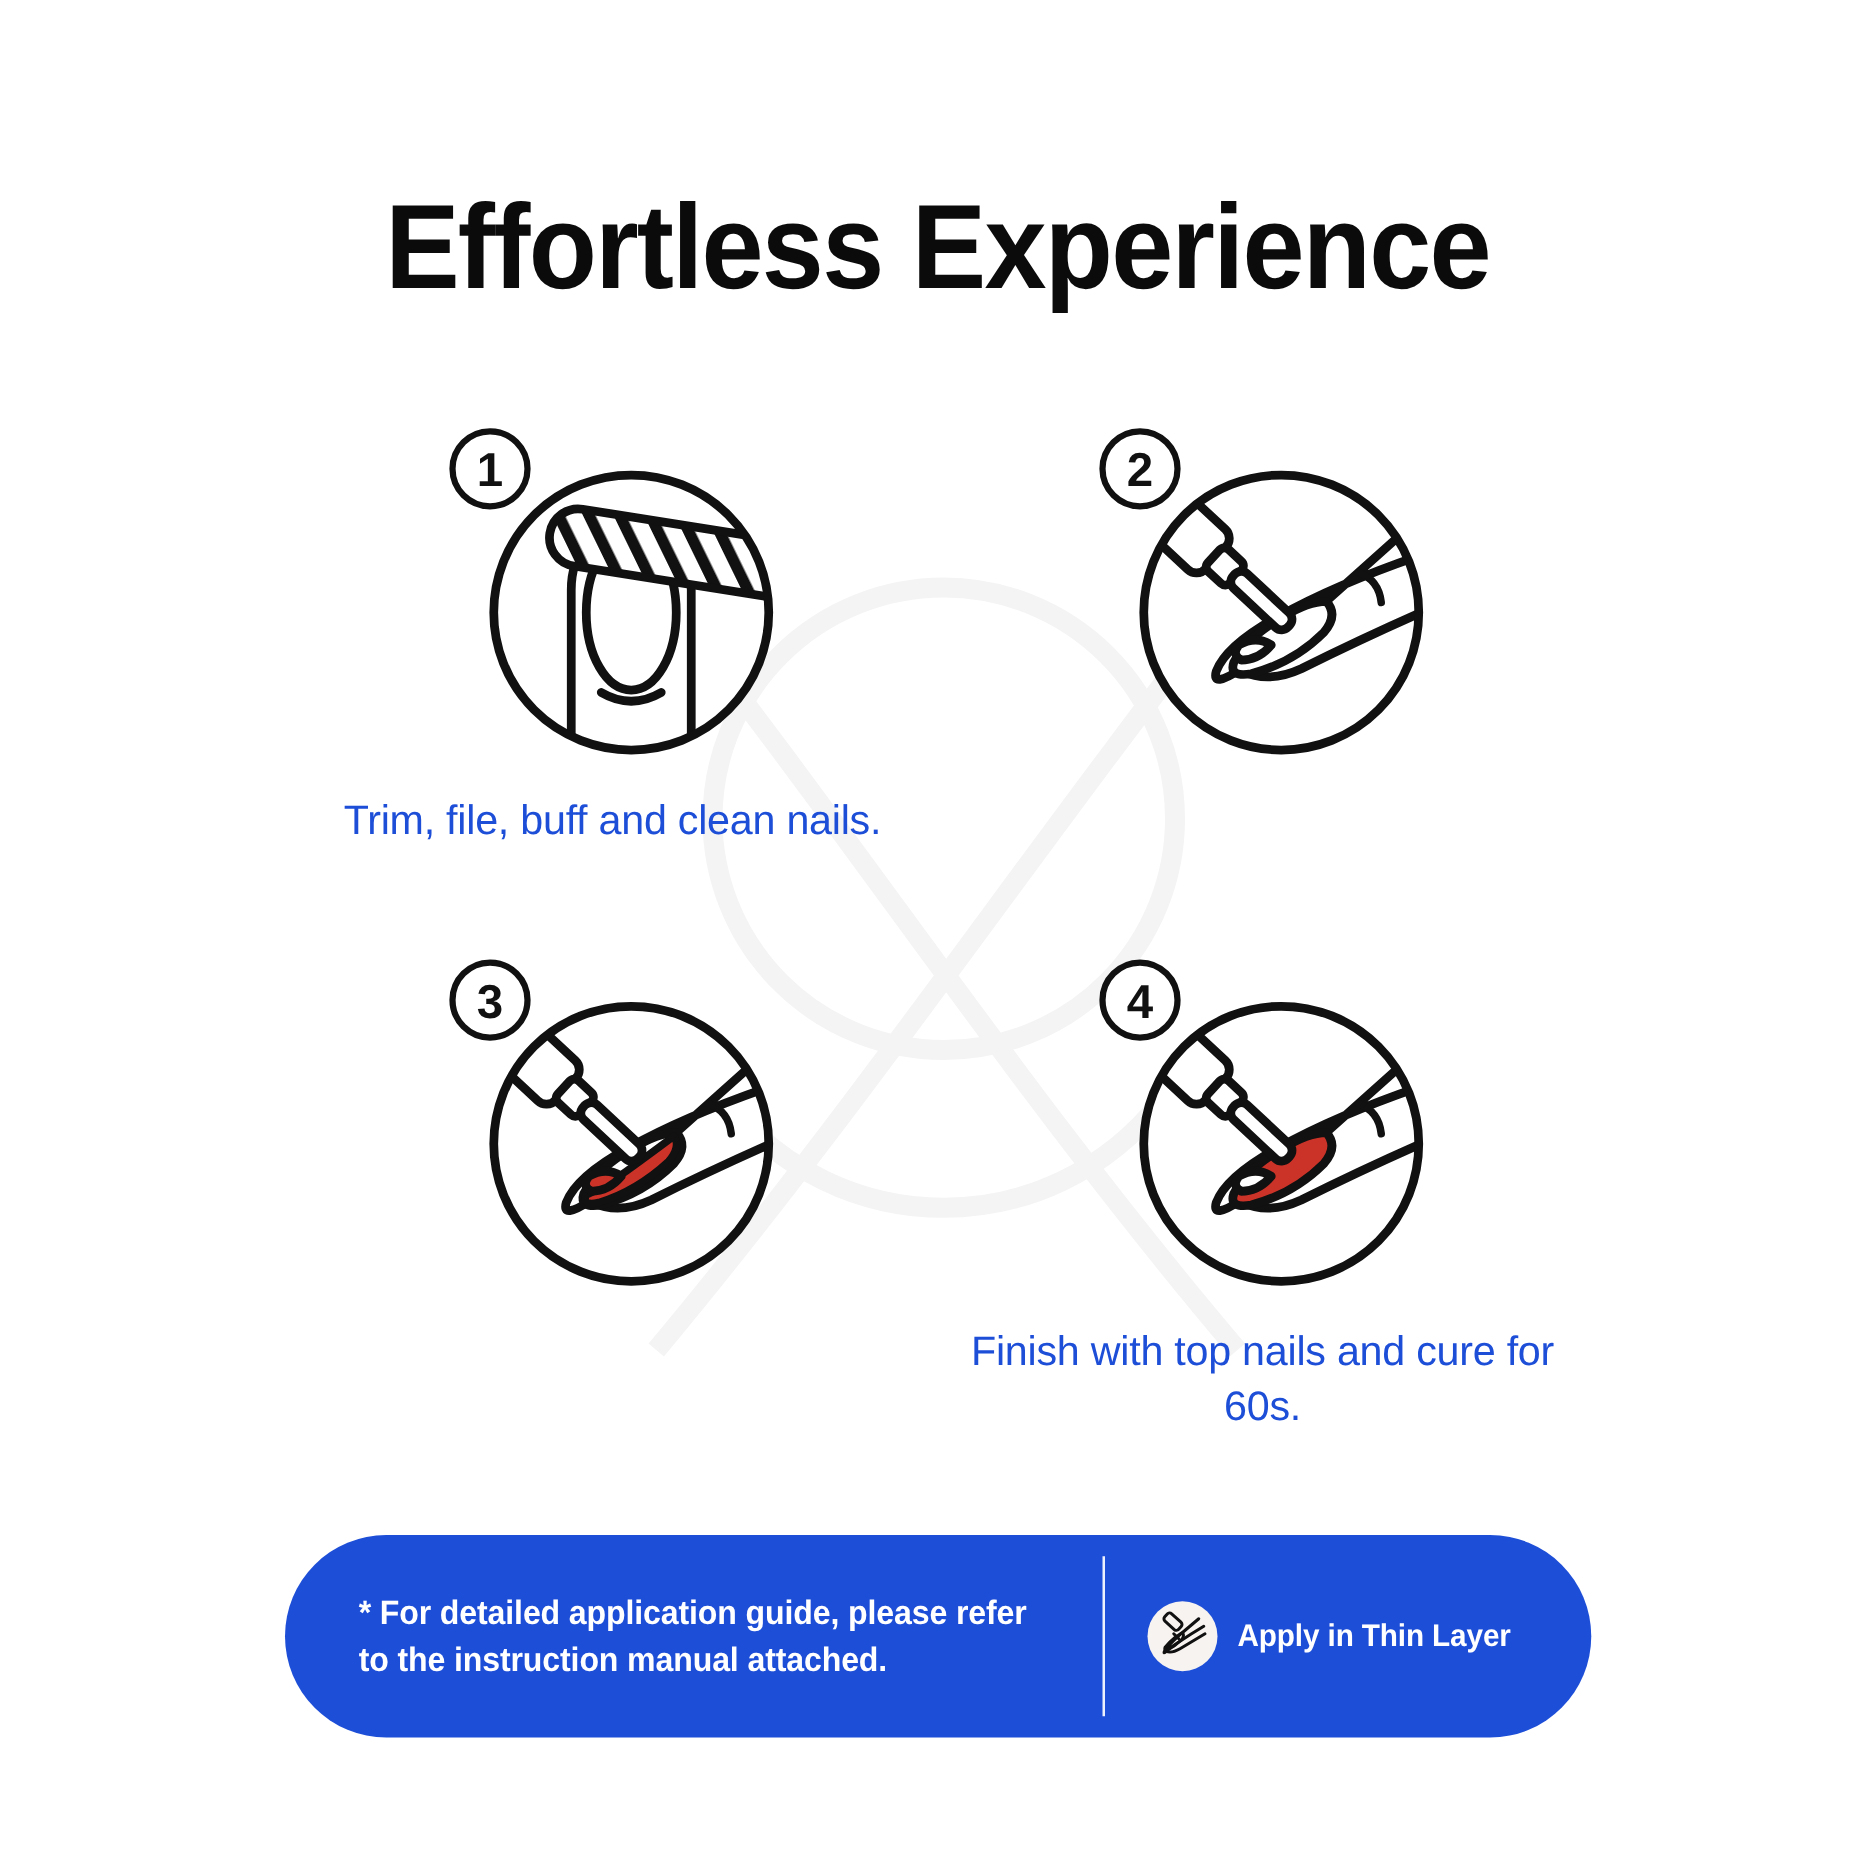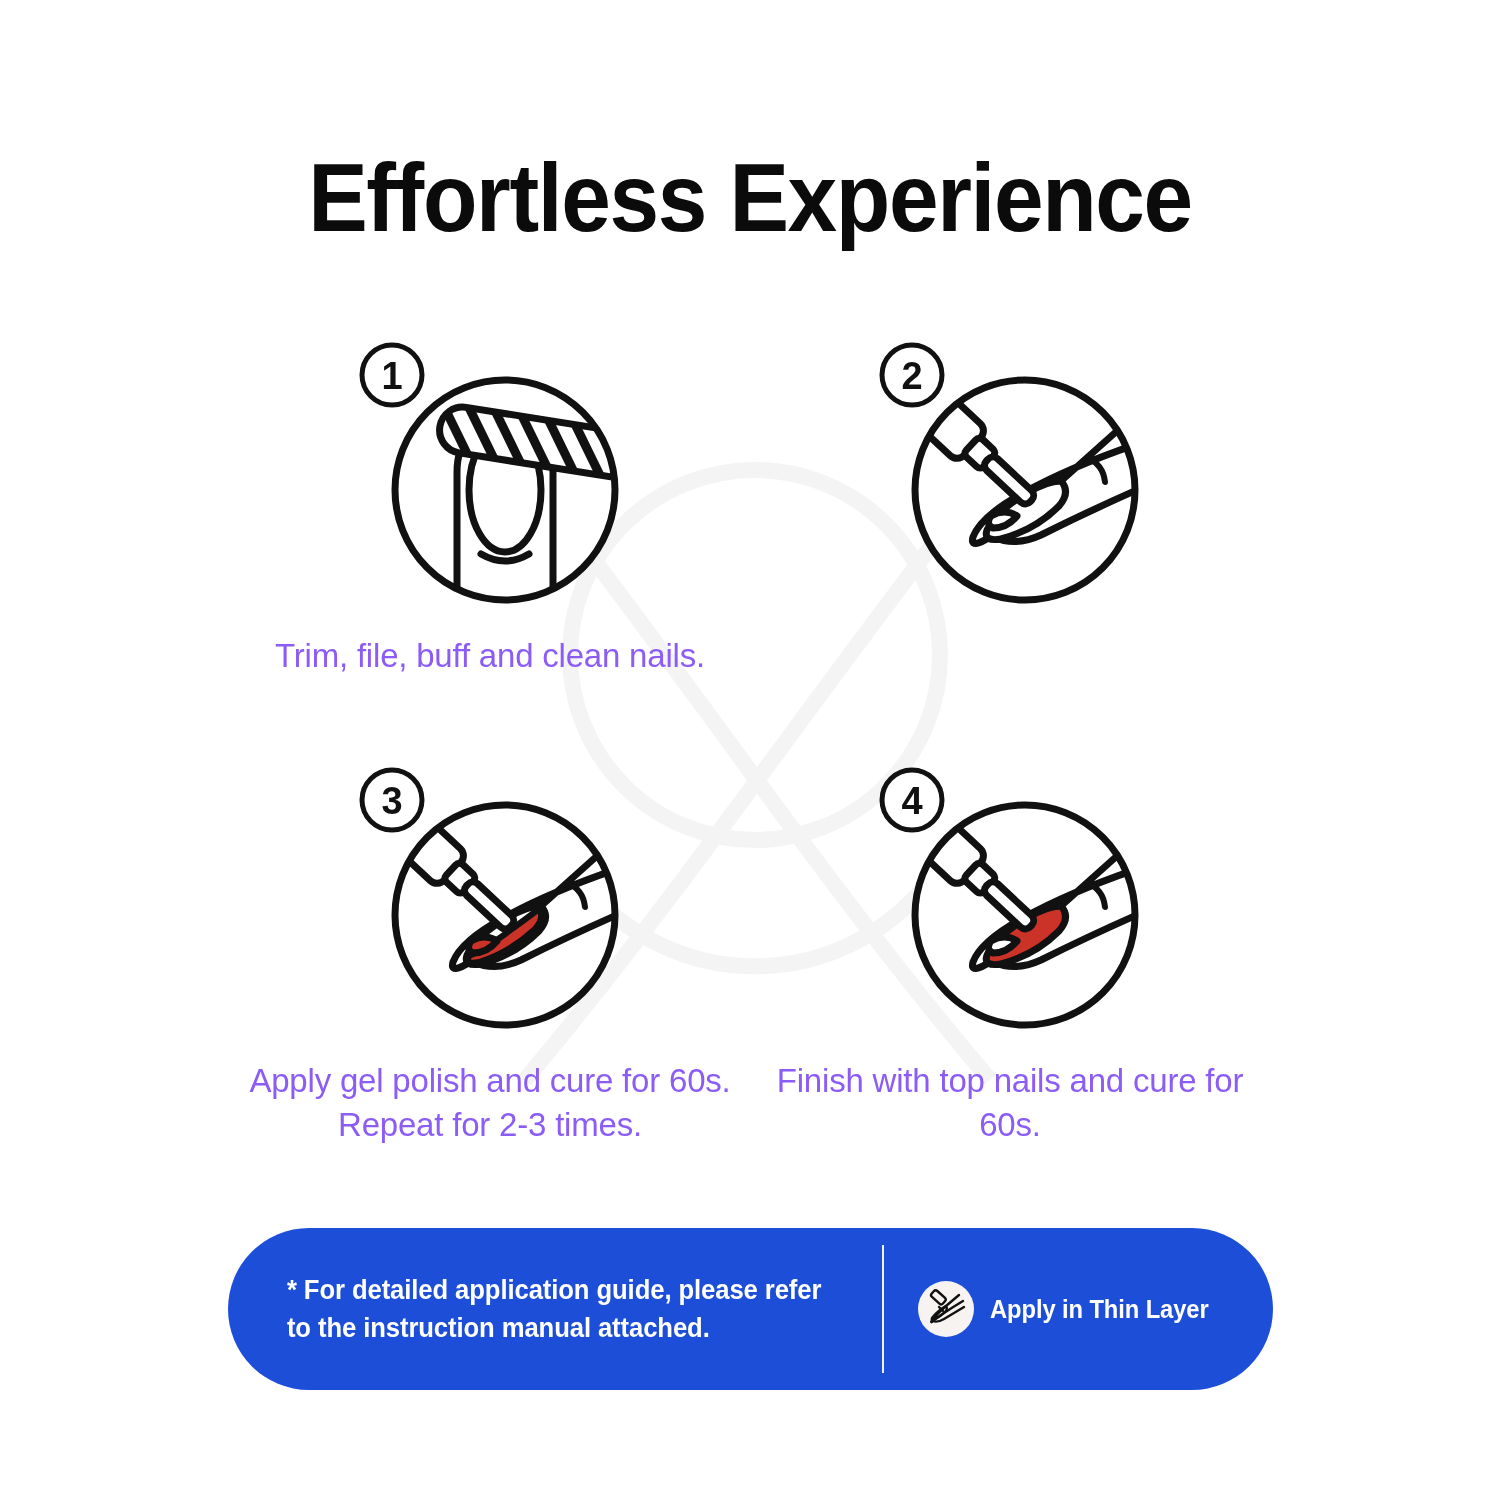--- a/index.html
+++ b/index.html
@@ -61,21 +61,21 @@
     margin:0 auto;
   }
   .art-wrap svg{ display:block; width:290px; height:290px; }
 
   .caption{
     margin-top:14px;
     text-align:center;
     font-size:33px;
     line-height:1.33;
     font-weight:400;
-    color:#8b5cf6;
+    color:#1d4ed8;
     letter-spacing:-0.2px;
     padding:0 18px;
   }
 
   
   .banner{
     position:absolute;
     left:228px; top:1228px;
     width:1045px; height:162px;
     background:#1d4ed8;
@@ -240,21 +240,20 @@
             <rect x="112" y="88" width="24" height="24" rx="5" fill="#ffffff" stroke="#111111" stroke-width="7"></rect>
             <rect x="134" y="92" width="60" height="16" rx="7" fill="#ffffff" stroke="#111111" stroke-width="7"></rect>
           </g>
           <path d="M126 186 Q140 178 152 186 Q142 198 128 198 Q120 194 126 186 Z" fill="#CC3328" stroke="#111111" stroke-width="7" stroke-linejoin="round"></path>
         </g>
         <circle cx="160" cy="160" r="110" fill="none" stroke="#111111" stroke-width="7"></circle>
         <circle cx="47" cy="45" r="30" fill="#ffffff" stroke="#111111" stroke-width="5"></circle>
         <text x="47" y="59" text-anchor="middle" font-family="Liberation Sans, sans-serif" font-size="38" font-weight="800" fill="#111111">3</text>
       </svg>
     </div>
-    <div class="caption">Apply gel polish and cure for 60s. Repeat for 2-3 times.</div>
   </div>
 
   <div class="step step-col-b step-row-2">
     <div class="art-wrap">
       <svg viewBox="0 0 290 290" xmlns="http://www.w3.org/2000/svg">
         <defs>
             <clipPath id="c4">
               <circle cx="160" cy="160" r="110"></circle>
             </clipPath>
           </defs>

